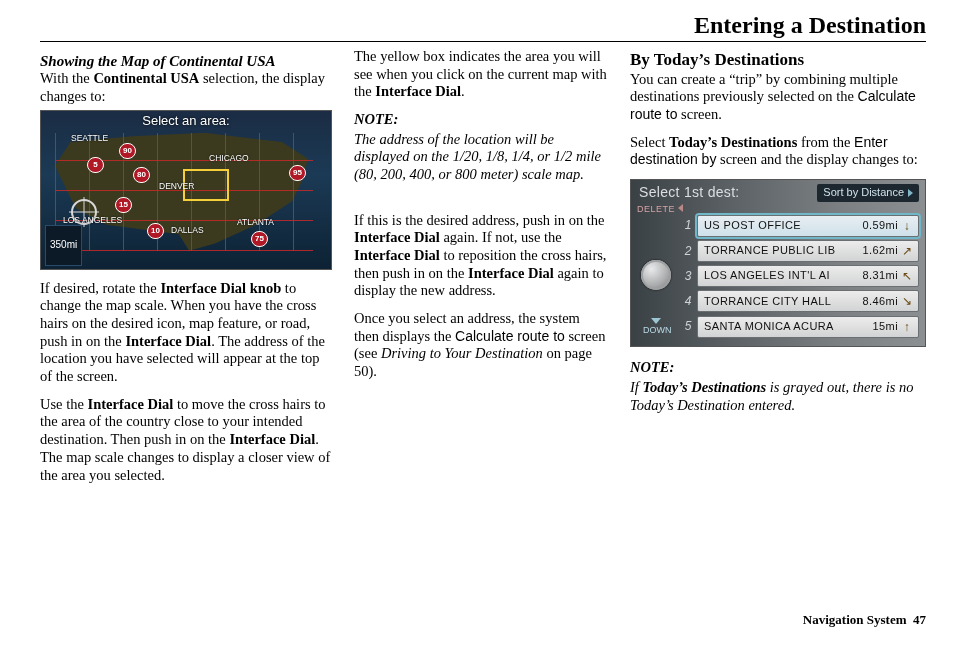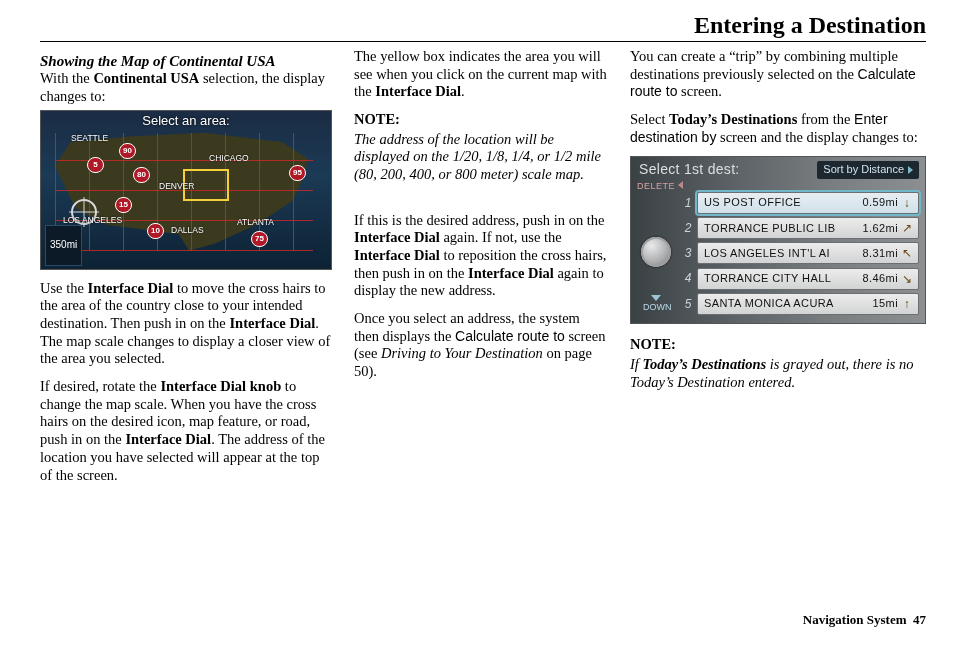--- a/index.html
+++ b/index.html
@@ -41,21 +41,21 @@
     font-size: 15px;
     margin: 4px 0 0 0;
   }
   .h-section {
     font-weight: bold;
     font-size: 17px;
     margin: 2px 0 0 0;
   }
   p { margin: 0 0 10px 0; }
   .tight { margin: 0 0 2px 0; }
-  .note-label { font-weight: bold; }
+  .note-label { font-weight: bold; font-style: italic; }
   .note-body { font-style: italic; }
   .b { font-weight: bold; }
   .sans { font-family: Arial, Helvetica, sans-serif; font-size: 14px; }
 
   
   .usmap {
     width: 290px; height: 158px;
     background: linear-gradient(#1b2c44, #1b3a55 40%, #0d2234);
     border: 1px solid #555;
     position: relative;
@@ -203,43 +203,44 @@
         <div class="shield" style="left:46px;top:46px">5</div>
         <div class="shield" style="left:78px;top:32px">90</div>
         <div class="shield" style="left:92px;top:56px">80</div>
         <div class="shield" style="left:74px;top:86px">15</div>
         <div class="shield" style="left:106px;top:112px">10</div>
         <div class="shield" style="left:248px;top:54px">95</div>
         <div class="shield" style="left:210px;top:120px">75</div>
       </div>
 
       <p>
+        <span>If desired, rotate the </span><span class="b">Interface Dial knob</span><span> to change the map scale. When you have the cross hairs on the desired icon, map feature, or road, push in on the </span><span class="b">Interface Dial</span><span>. The address of the location you have selected will appear at the top of the screen.</span>
+      </p>
+      <p>
         <span>Use the </span><span class="b">Interface Dial</span><span> to move the cross hairs to the area of the country close to your intended destination. Then push in on the </span><span class="b">Interface Dial</span><span>. The map scale changes to display a closer view of the area you selected.</span>
-      </p>
-      <p>
-        <span>If desired, rotate the </span><span class="b">Interface Dial knob</span><span> to change the map scale. When you have the cross hairs on the desired icon, map feature, or road, push in on the </span><span class="b">Interface Dial</span><span>. The address of the location you have selected will appear at the top of the screen.</span>
       </p>
     </div>
 
     <div class="col">
       <p>
         <span>The yellow box indicates the area you will see when you click on the current map with the </span><span class="b">Interface Dial</span><span>.</span>
       </p>
       <p class="tight"><span class="note-label">NOTE:</span></p>
       <p class="note-body">The address of the location will be displayed on the 1/20, 1/8, 1/4, or 1/2 mile (80, 200, 400, or 800 meter) scale map.</p>
       <br>
       <p>
         <span>If this is the desired address, push in on the </span><span class="b">Interface Dial</span><span> again. If not, use the </span><span class="b">Interface Dial</span><span> to reposition the cross hairs, then push in on the </span><span class="b">Interface Dial</span><span> again to display the new address.</span>
       </p>
       <p>
         <span>Once you select an address, the system then displays the </span><span class="sans">Calculate route to</span><span> screen (see </span><span style="font-style:italic">Driving to Your Destination</span><span> on page 50).</span>
       </p>
     </div>
 
     <div class="col">
+      <div class="h-section">By Today’s Destinations</div>
       <p>
         <span>You can create a “trip” by combining multiple destinations previously selected on the </span><span class="sans">Calculate route to</span><span> screen.</span>
       </p>
       <p>
         <span>Select </span><span class="b">Today’s Destinations</span><span> from the </span><span class="sans">Enter destination by</span><span> screen and the display changes to:</span>
       </p>
 
       <div class="destfig">
         <div class="hdrL">Select 1st dest:</div>
         <div class="sortbtn">

